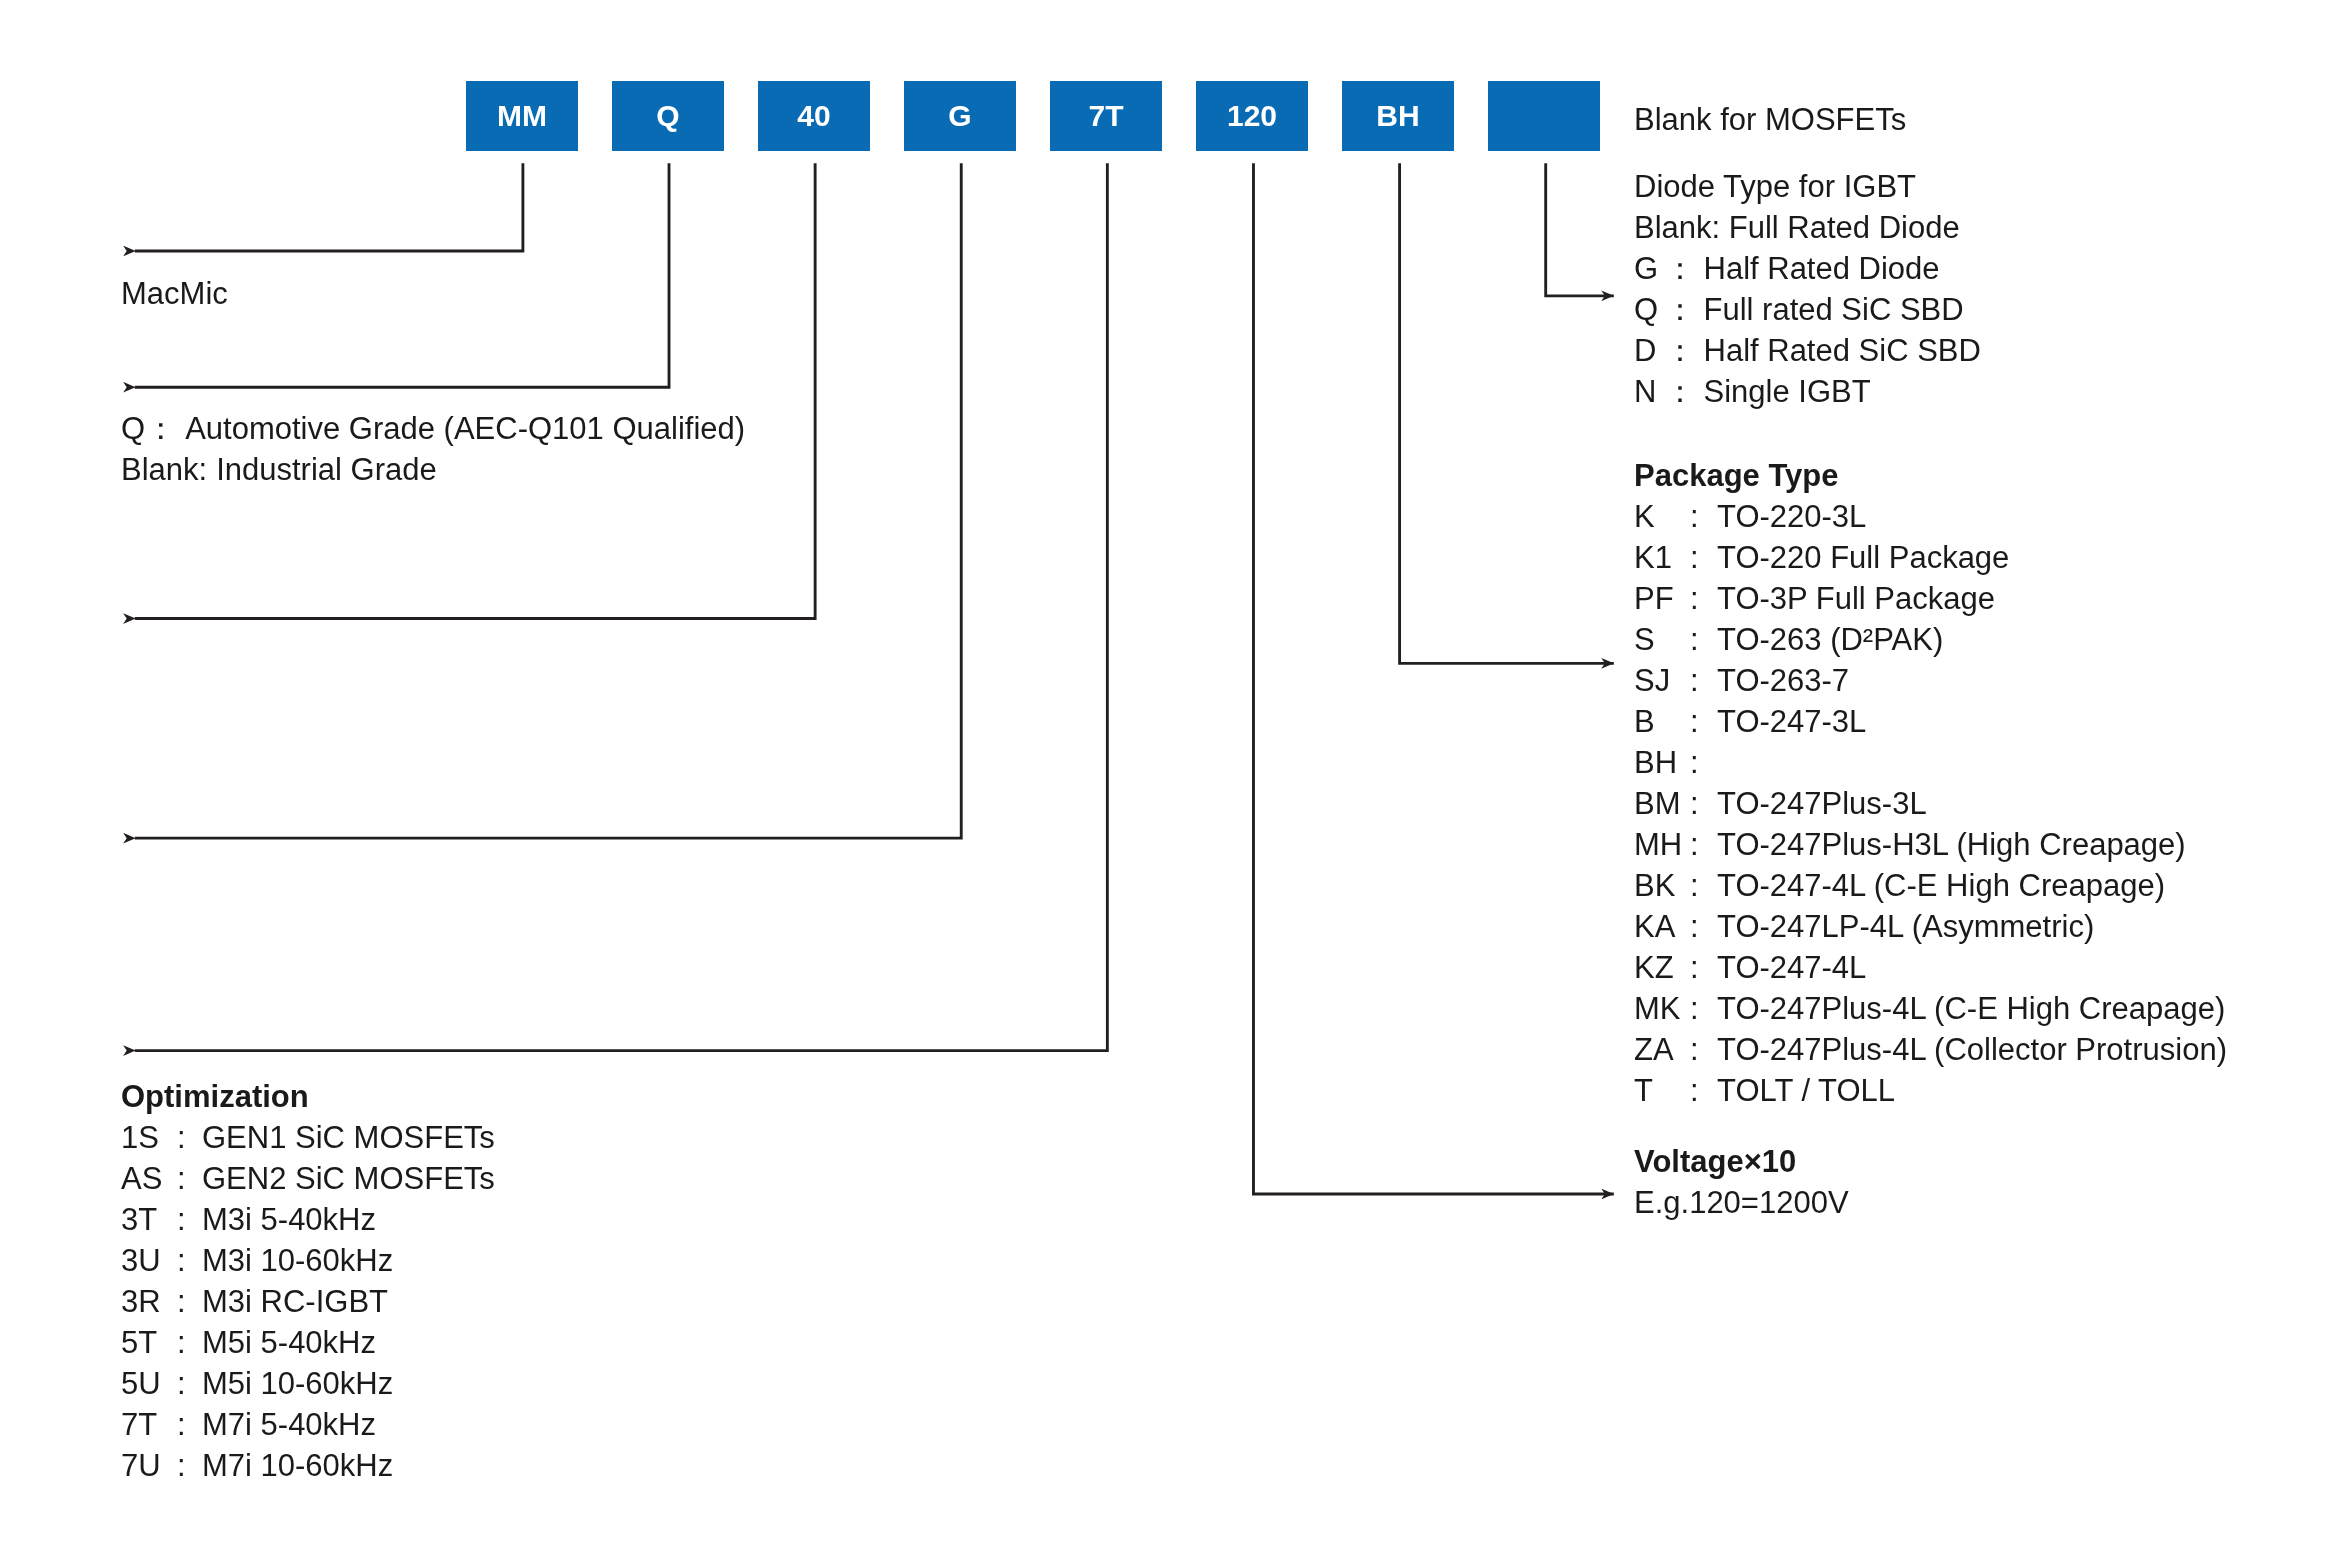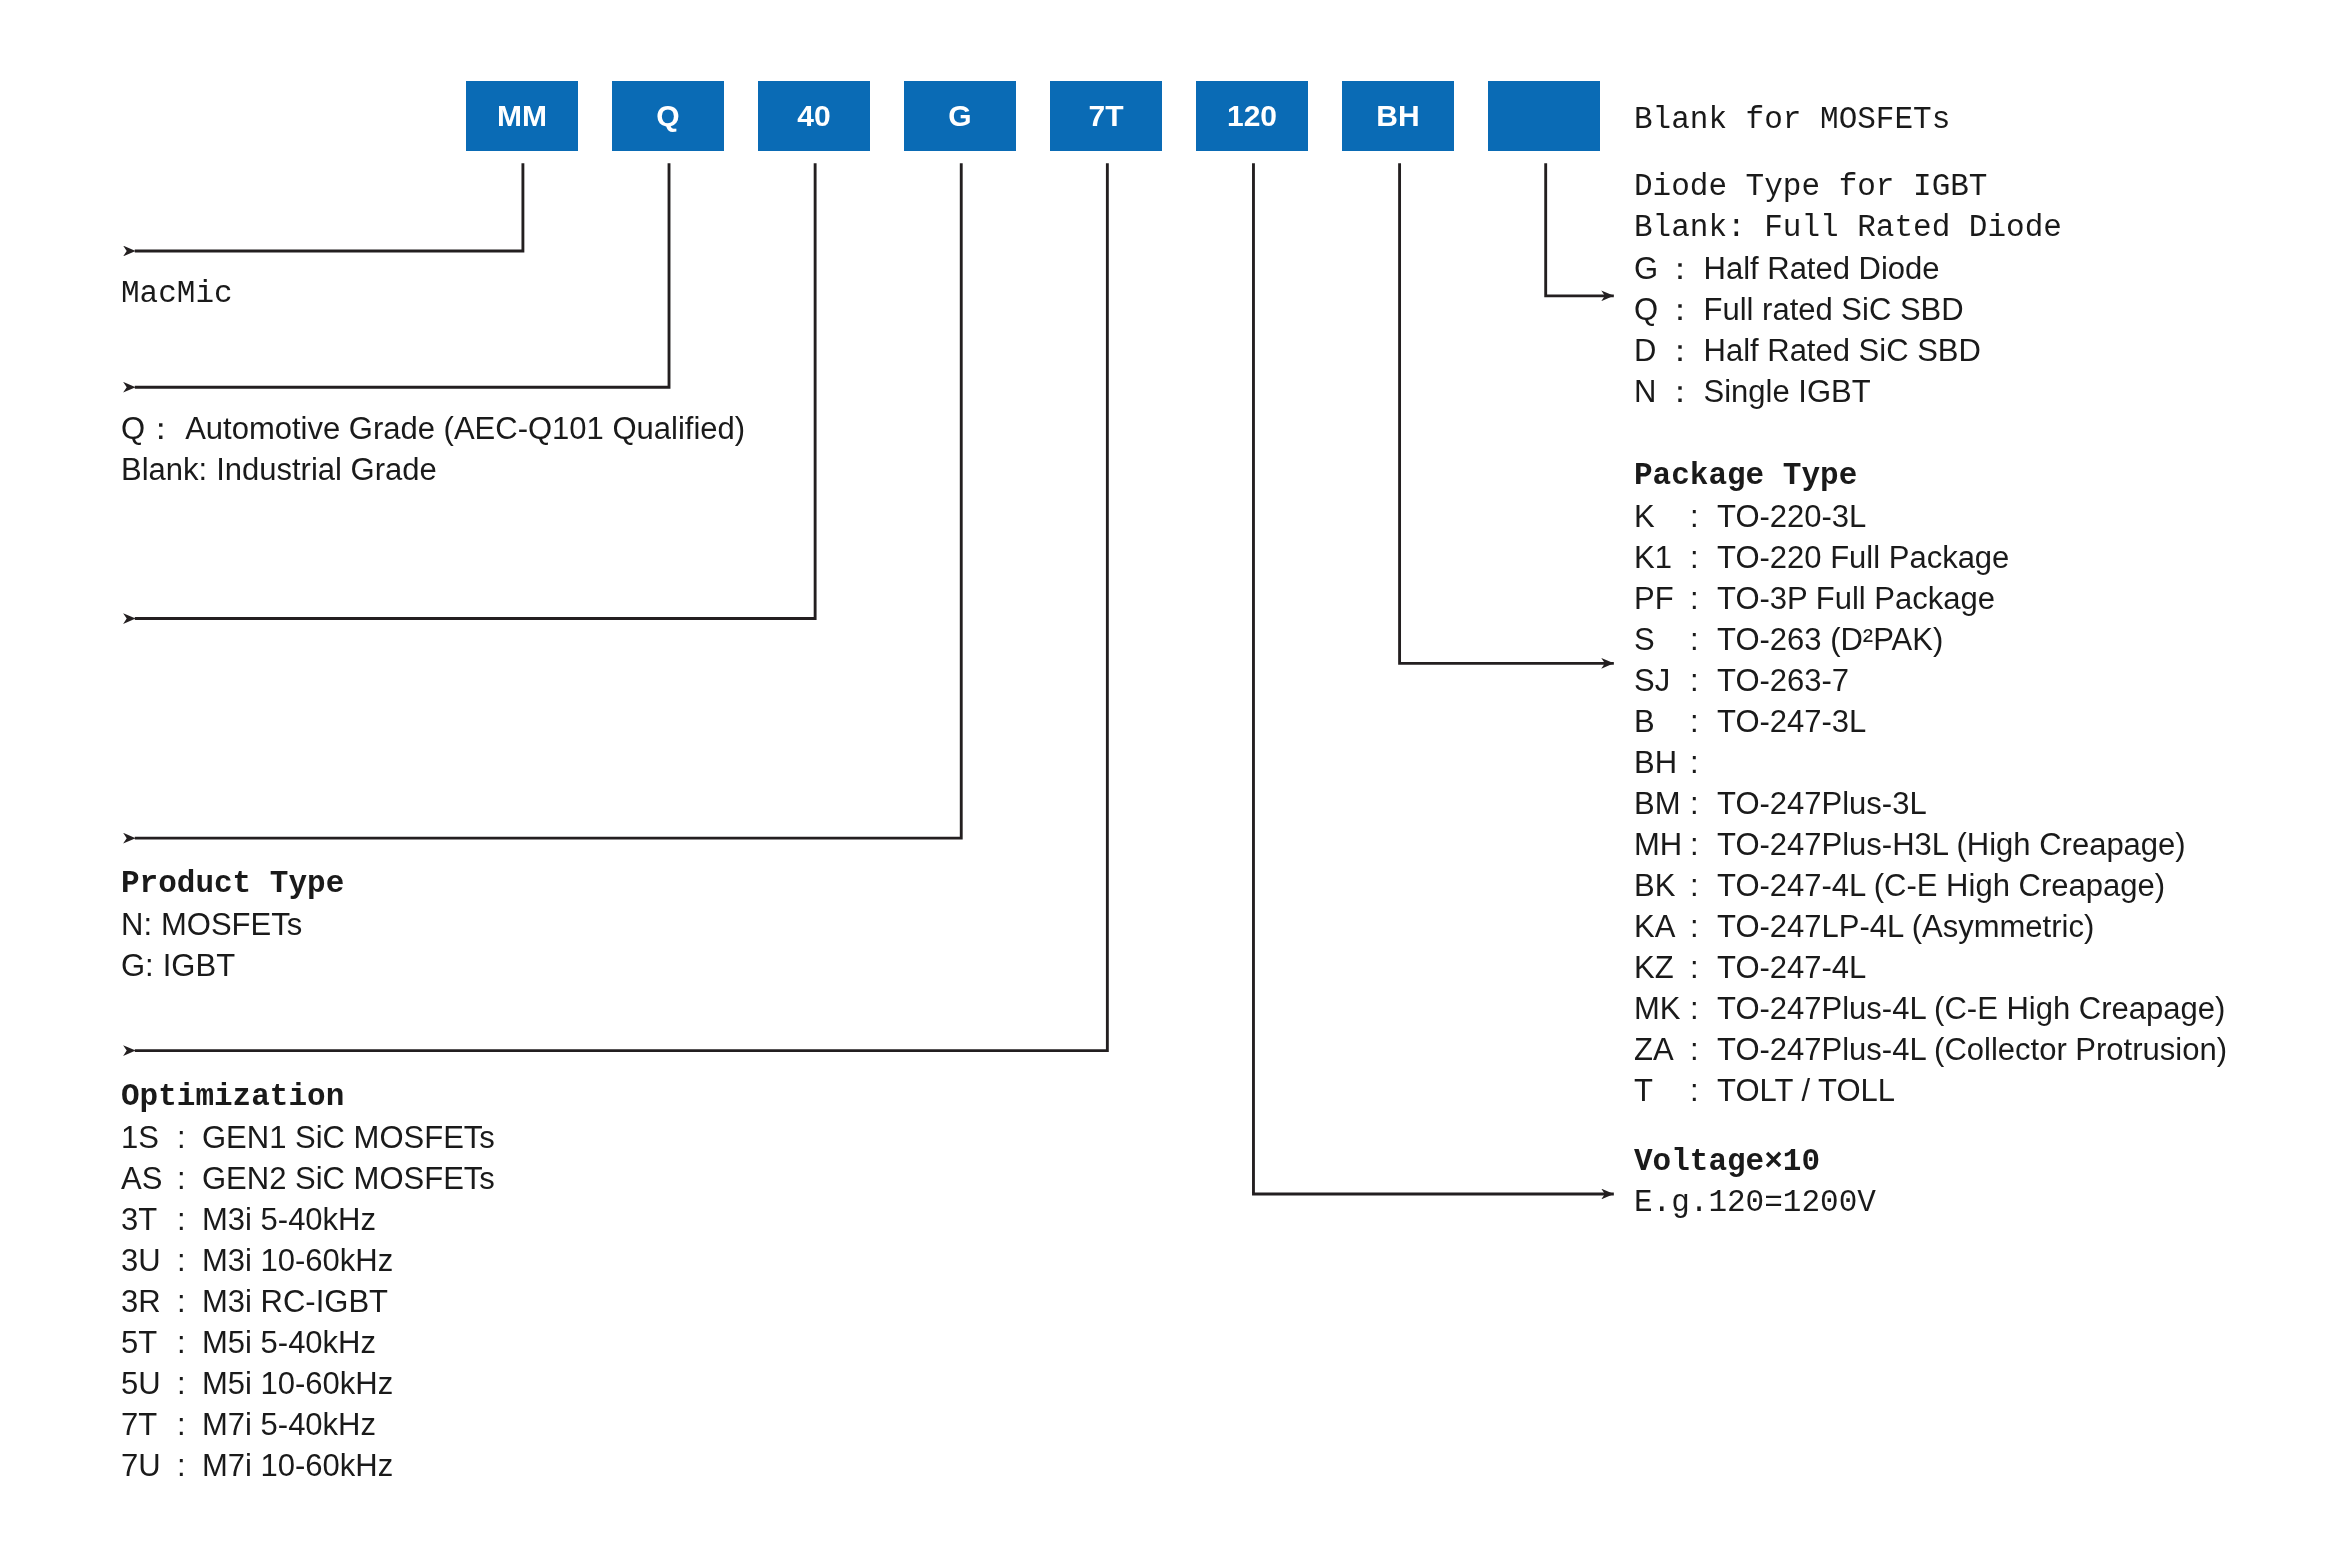--- a/index.html
+++ b/index.html
@@ -54,21 +54,20 @@
     position: absolute;
     font-size: 31px;
     line-height: 41px;
     white-space: nowrap;
   }
   .block .hdr {
     font-weight: bold;
   }
   .block .ln {
     display: block;
-    font-family: Liberation Mono, monospace;
   }
 
   
   .kv {
     display: flex;
   }
   .kv .k {
     display: inline-block;
     min-width: 56px;
   }
@@ -173,33 +172,20 @@
       <span class="v">Automotive Grade (AEC-Q101 Qualified)</span>
     </div>
     <div class="kv tight">
       <span class="k">Blank:</span>
       <span class="sep"></span>
       <span class="v">Industrial Grade</span>
     </div>
   </div>
 
 
-  <div class="block" style="left:121px; top:863px;">
-    <span class="ln hdr">Product Type</span>
-    <div class="kv tight">
-      <span class="k">N:</span>
-      <span class="sep"></span>
-      <span class="v">MOSFETs</span>
-    </div>
-    <div class="kv tight">
-      <span class="k">G:</span>
-      <span class="sep"></span>
-      <span class="v">IGBT</span>
-    </div>
-  </div>
 
   <div class="block" style="left:121px; top:1076px;">
     <span class="ln hdr">Optimization</span>
     <div class="kv kvo">
       <span class="k">1S</span>
       <span class="sep">:</span>
       <span class="v">GEN1 SiC MOSFETs</span>
     </div>
     <div class="kv kvo">
       <span class="k">AS</span>

